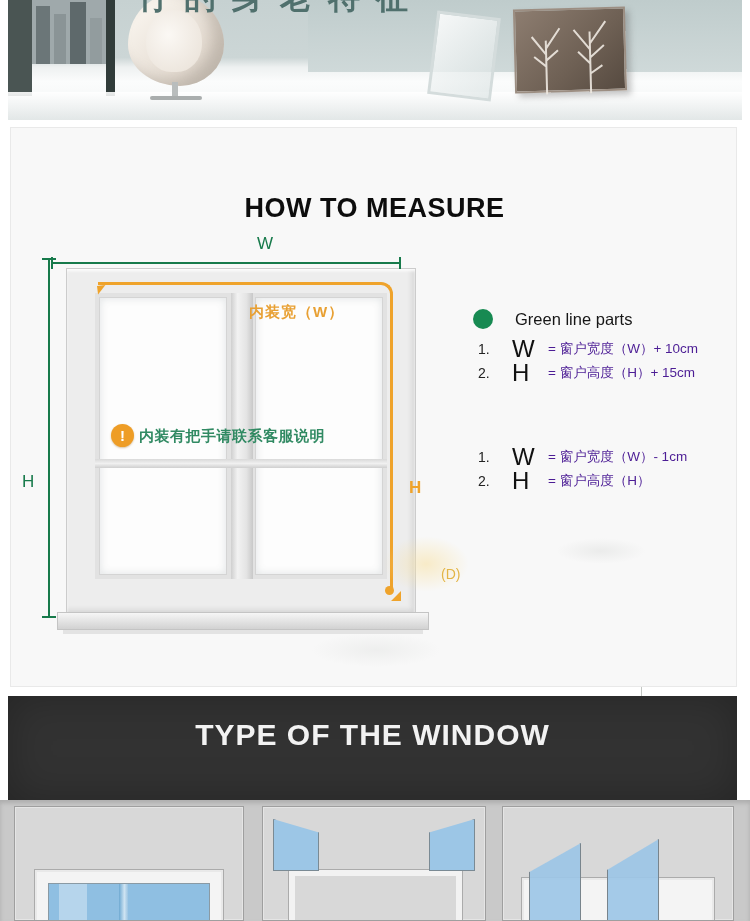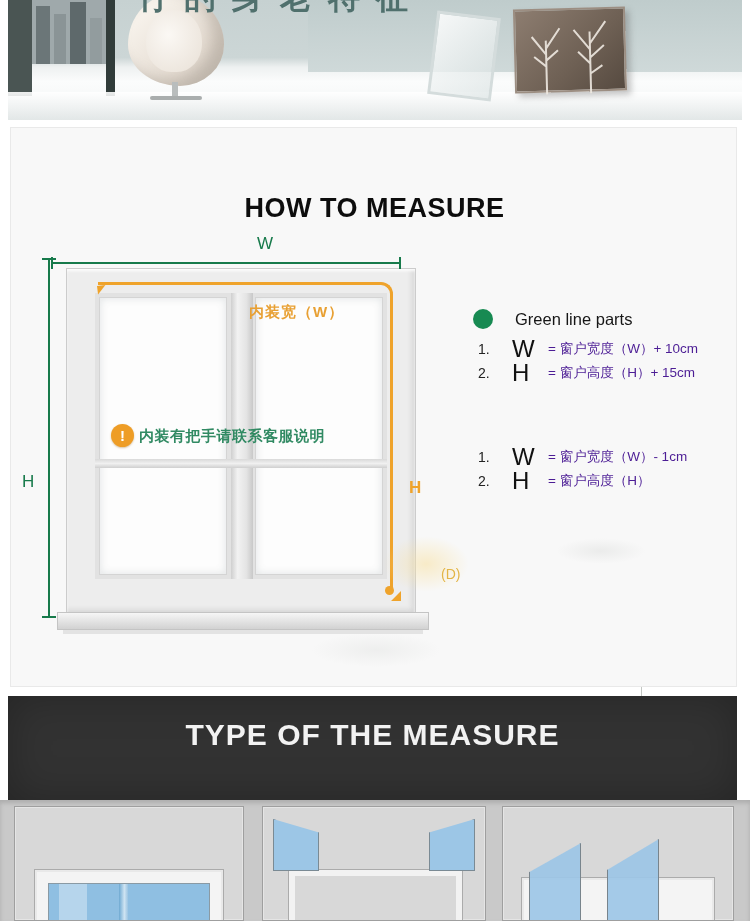--- a/index.html
+++ b/index.html
@@ -243,21 +243,21 @@
       <div class="rule-formula txt">= 窗户高度（H）</div>
     </div>
 
     <div class="abs smudge1"></div>
     <div class="abs smudge2"></div>
   </div>
 
   <div class="abs tick-artifact"></div>
 
   <div class="abs type-banner">
-    <div class="abs type-title txt">TYPE OF THE MEASURE</div>
+    <div class="abs type-title txt">TYPE OF THE WINDOW</div>
   </div>
 
   <div class="abs types-strip">
     <div class="type-panel panel-1">
       <div class="abs tw-frame tw1-frame">
         <div class="tw1-glass">
           <div class="tw1-shine"></div>
           <div class="tw1-pane-strip"></div>
         </div>
       </div>

